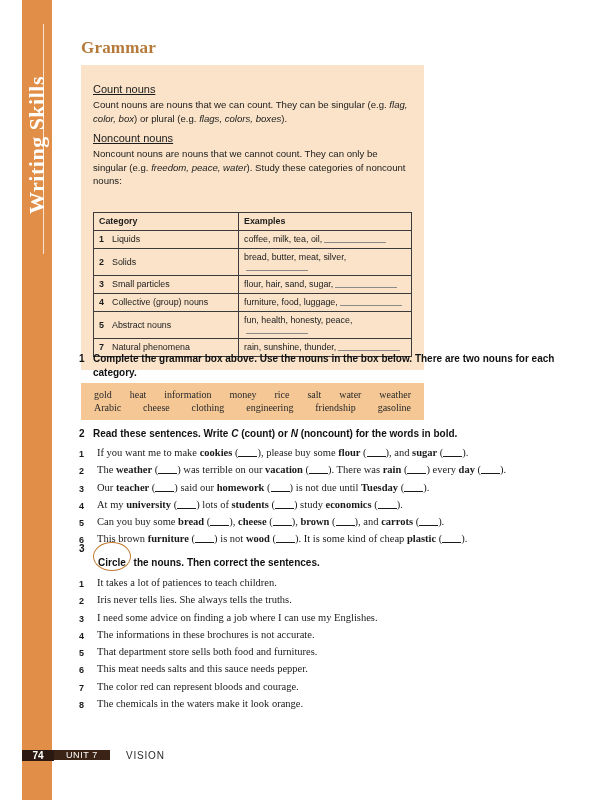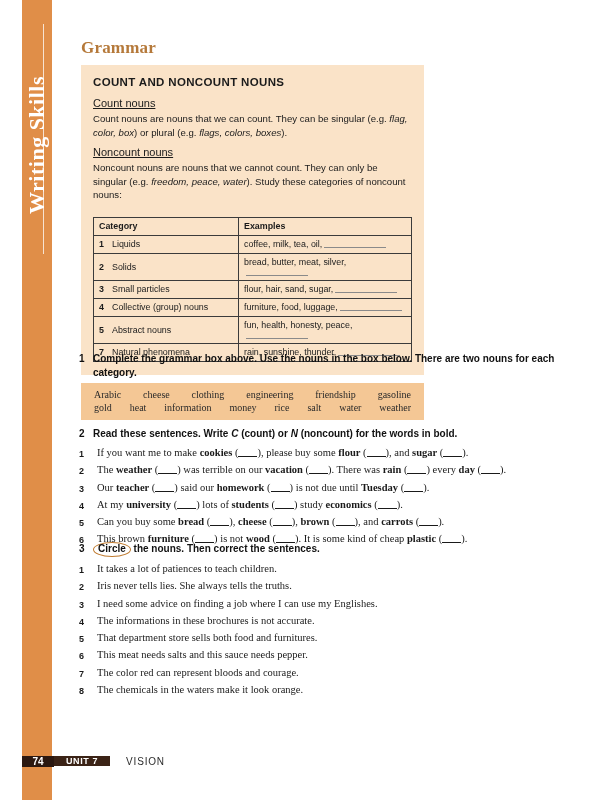--- a/index.html
+++ b/index.html
@@ -100,21 +100,21 @@
   #grammar-box .body-para {
     font-size: 9.6px;
     line-height: 13.5px;
     color: #1b1b1b;
     margin: 0 0 2px 0;
   }
   #grammar-box .body-para i { font-style: italic; }
 
   
   #noun-table {
-    margin-top: 15px;
+    margin-top: 24px;
     width: 100%;
     border-collapse: collapse;
     table-layout: fixed;
   }
   #noun-table th, #noun-table td {
     border: 1px solid #3b3b3b;
     font-size: 8.9px;
     color: #1b1b1b;
     padding: 3px 5px;
     vertical-align: middle;
@@ -162,21 +162,21 @@
     font-weight: 700;
     font-size: 10px;
   }
   .ex-head .ex-text { flex: 1; }
   .ex-head .ex-text i { font-style: italic; }
 
   .circled {
     display: inline-block;
     border: 1.3px solid #C07B30;
     border-radius: 50%;
-    padding: 0px 4px 1px 4px;
+    padding: 14px 4px 1px 4px;
     line-height: 12px;
   }
 
   
   .sent-list {
     margin: 4px 0 0 0;
     padding: 0;
     list-style: none;
   }
   .sent-list li {
@@ -226,37 +226,37 @@
   }
   #word-box .wb-row span { white-space: nowrap; }
 
   
   #footer {
     position: absolute;
     left: 22px;
     top: 750px;
     height: 22px;
     display: flex;
-    align-items: center;
+    align-items: flex-start;
   }
   #footer .f-page {
     background: #2B1810;
     color: #ffffff;
     font-size: 10px;
     font-weight: 700;
     display: flex;
     align-items: center;
     justify-content: center;
     width: 32px;
   }
   #footer .f-unit {
     background: #3B2316;
     color: #ffffff;
     font-size: 9px;
-    font-weight: 700;
+    font-weight: 400;
     letter-spacing: 0.6px;
     display: flex;
     align-items: center;
     justify-content: center;
     padding: 0 12px;
   }
   #footer .f-title {
     color: #2b2b2b;
     font-size: 10px;
     letter-spacing: 0.8px;
@@ -273,21 +273,20 @@
   <div class="tab-label">
     <span>Writing Skills</span>
   </div>
 </div>
 
 <div id="content">
 
   <div id="grammar-heading">Grammar</div>
 
   <div id="grammar-box">
-    <div class="box-title">COUNT AND NONCOUNT NOUNS</div>
 
     <div class="sub-head">Count nouns</div>
     <p class="body-para"><span>Count nouns are nouns that we can count. They can be singular (e.g. </span><i>flag, color, box</i><span>) or plural (e.g. </span><i>flags, colors, boxes</i><span>).</span></p>
 
     <div class="sub-head">Noncount nouns</div>
     <p class="body-para"><span>Noncount nouns are nouns that we cannot count. They can only be singular (e.g. </span><i>freedom, peace, water</i><span>). Study these categories of noncount nouns:</span></p>
 
     <table id="noun-table">
       <colgroup>
           <col class="c1">
@@ -329,38 +328,38 @@
   </div>
 
   <div class="exercise" id="exercise-1" style="top:352px;">
     <div class="ex-head">
       <div class="ex-num">1</div>
       <div class="ex-text">Complete the grammar box above. Use the nouns in the box below. There are two nouns for each category.</div>
     </div>
   </div>
 
   <div id="word-box">
-    <div class="wb-row" id="wb-row-1">
-        <span>Arabic</span>
-        <span>cheese</span>
-        <span>clothing</span>
-        <span>engineering</span>
-        <span>friendship</span>
-        <span>gasoline</span>
-      </div>
     <div class="wb-row" id="wb-row-2">
         <span>gold</span>
         <span>heat</span>
         <span>information</span>
         <span>money</span>
         <span>rice</span>
         <span>salt</span>
         <span>water</span>
         <span>weather</span>
       </div>
+    <div class="wb-row" id="wb-row-1">
+        <span>Arabic</span>
+        <span>cheese</span>
+        <span>clothing</span>
+        <span>engineering</span>
+        <span>friendship</span>
+        <span>gasoline</span>
+      </div>
   </div>
 
   <div class="exercise" id="exercise-2" style="top:427px;">
     <div class="ex-head">
       <div class="ex-num">2</div>
       <div class="ex-text"><span>Read these sentences. Write </span><i>C</i><span> (count) or </span><i>N</i><span> (noncount) for the words in bold.</span></div>
     </div>
     <ul class="sent-list" id="ex2-list">
         <li>
           <span class="s-num">1</span>

